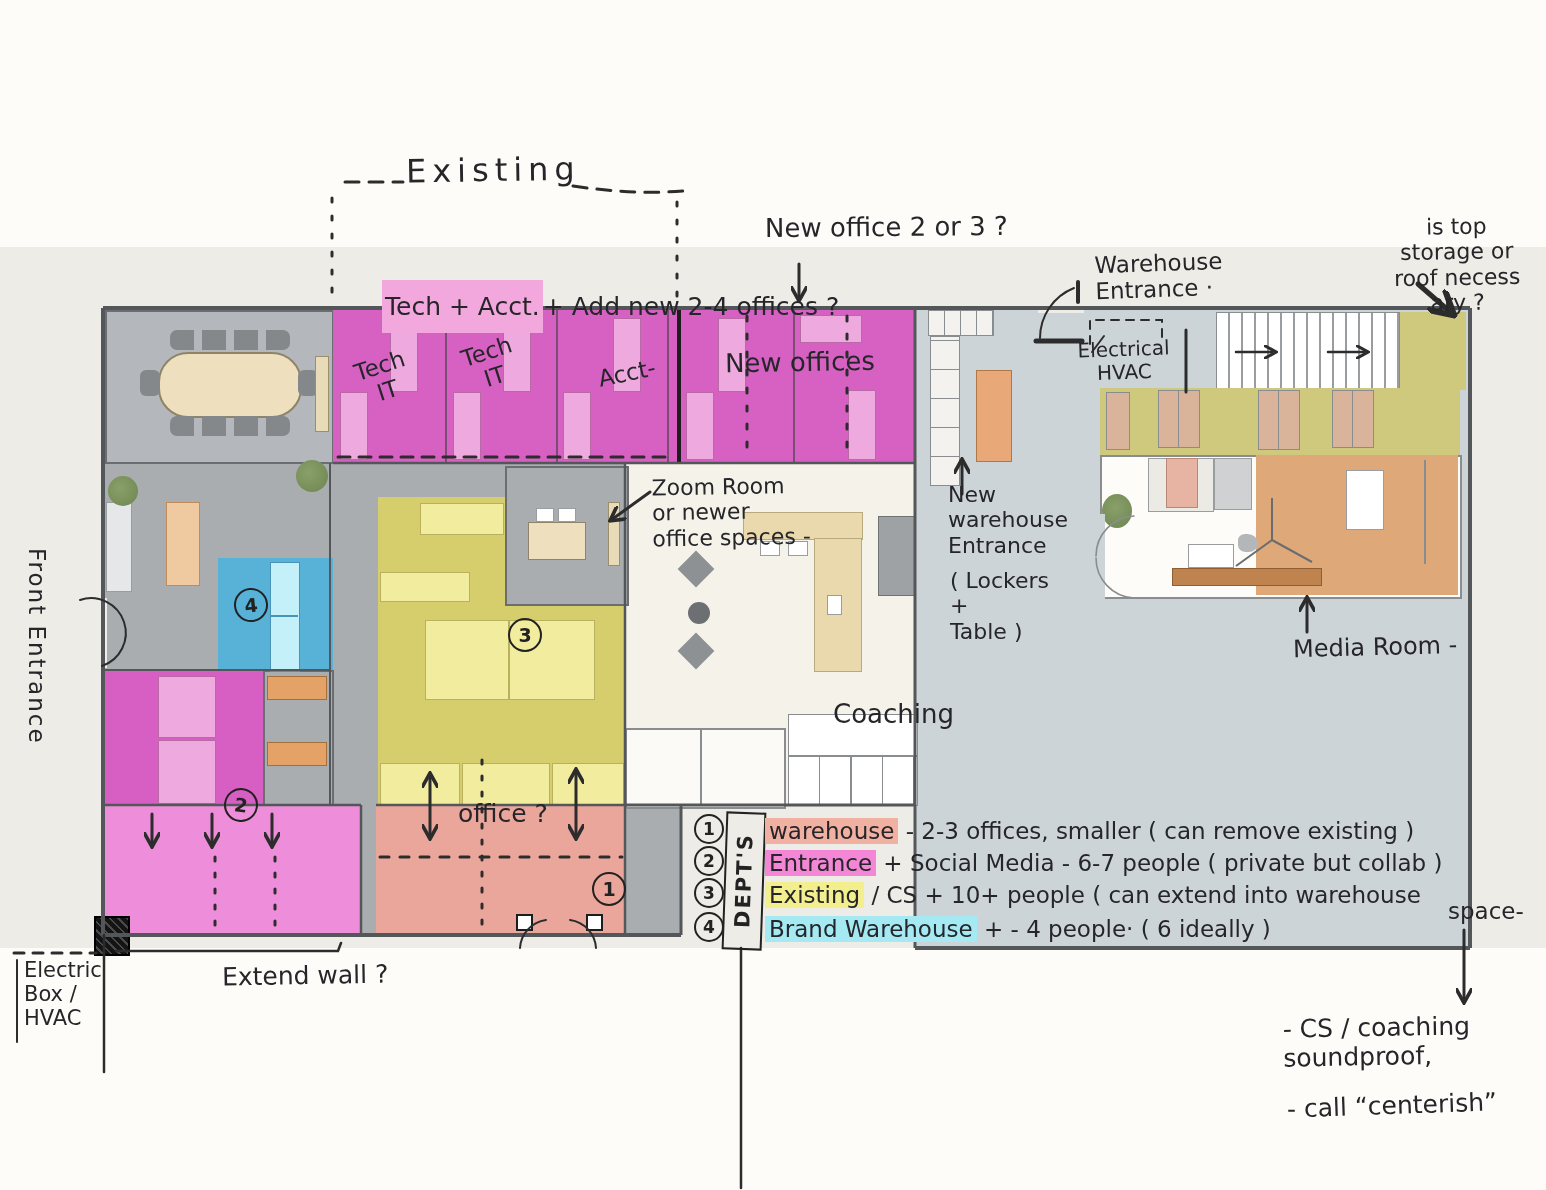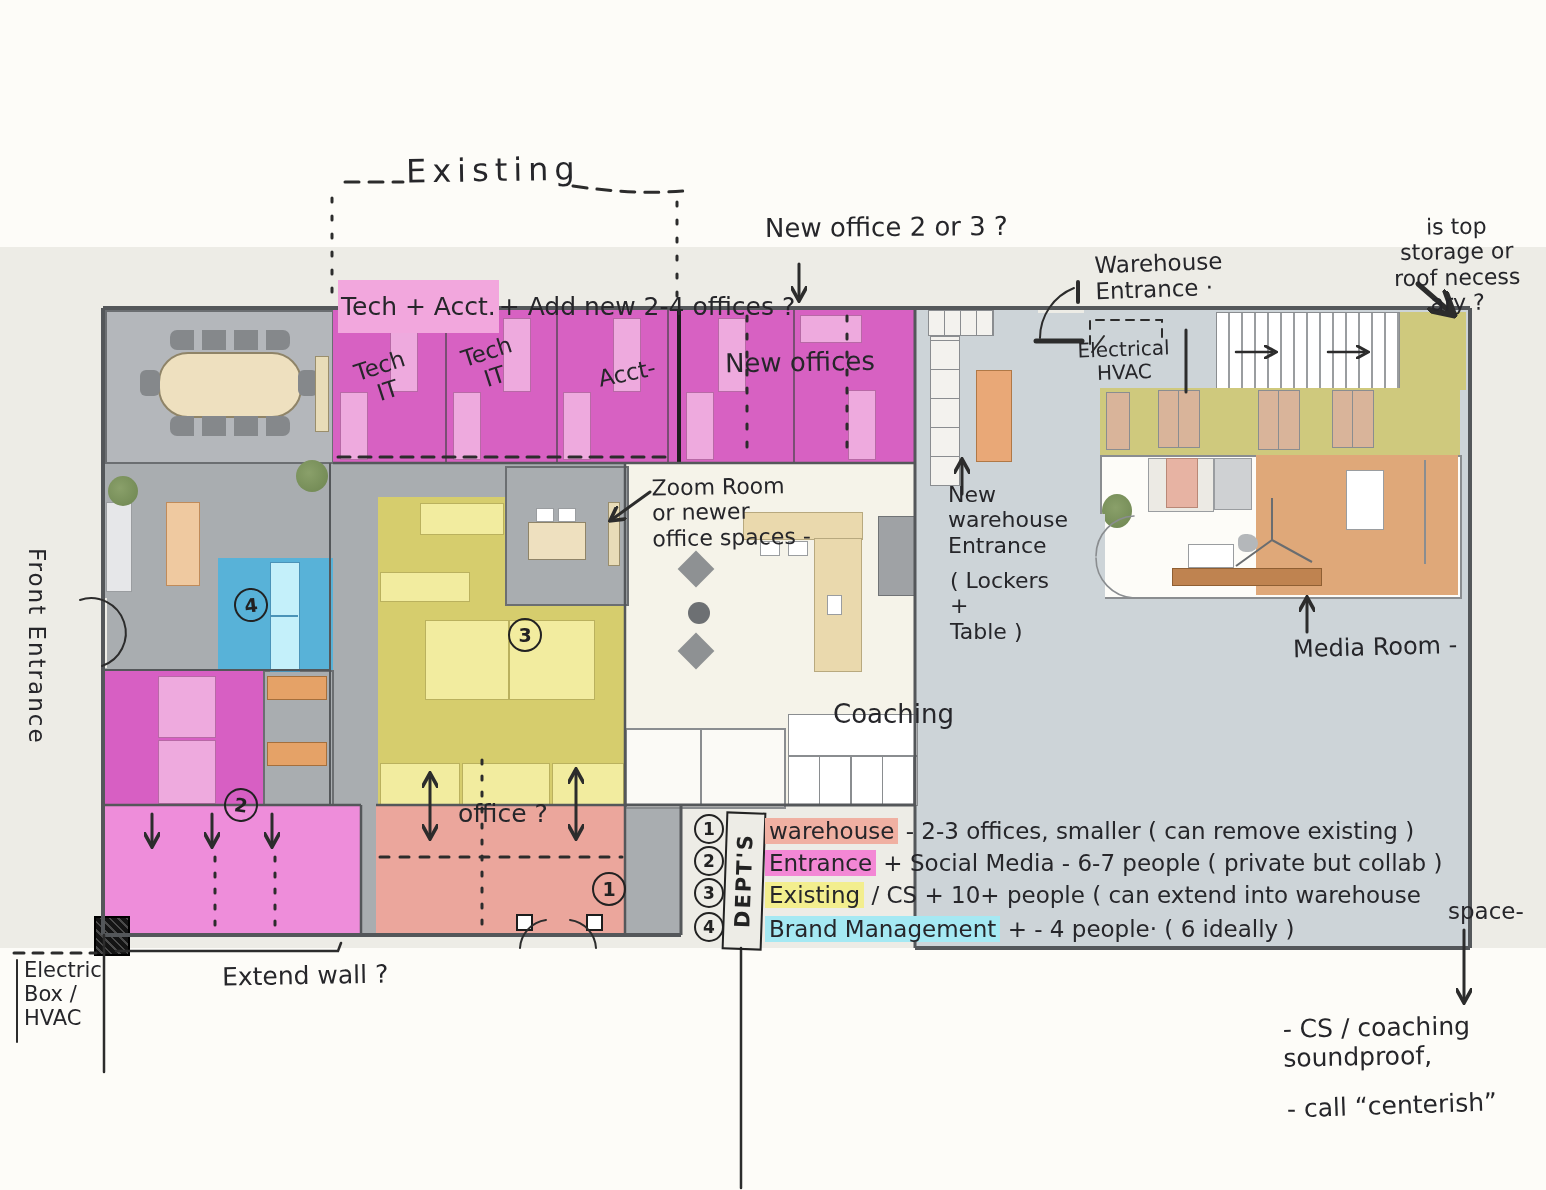--- a/index.html
+++ b/index.html
@@ -201,21 +201,21 @@
       <path d="M520 948 a30 30 0 0 1 26 -28" stroke-width="2"></path>
       <path d="M596 948 a30 30 0 0 0 -26 -28" stroke-width="2"></path>
       <path d="M1096 556 a40 40 0 0 1 38 -40" stroke-width="1.6" stroke="#8a8d90"></path>
       <path d="M1096 558 a40 40 0 0 0 38 40" stroke-width="1.6" stroke="#8a8d90"></path>
     </g>
   </svg>
 
   <div class="hw" style="left:406px;top:152px;font-size:32px;letter-spacing:6px;transform:rotate(-1deg);">Existing</div>
 
   <div class="hw" style="left:338px;top:264px;font-size:25px;">
-    <span style="background:#f2a7dd;padding:12px 3px;">Tech + Acct.</span><span>+ Add new  2-4 offices ?</span>
+    <span style="background:#f2a7dd;padding:12px 3px;margin-left:44px;">Tech + Acct.</span><span>+ Add new  2-4 offices ?</span>
   </div>
 
   <div class="hw" style="left:765px;top:213px;font-size:26px;transform:rotate(-.5deg);">New office  2 or 3 ?</div>
 
   <div class="hw" style="left:1095px;top:250px;font-size:23px;transform:rotate(-2deg);">Warehouse
 Entrance ·</div>
 
   <div class="hw" style="left:1368px;top:214px;width:178px;font-size:22px;text-align:center;transform:rotate(-1deg);">is top
 storage or
 roof   necess
@@ -272,21 +272,21 @@
   <div class="lrow" style="left:765px;top:818px;">
     <span class="hl hl1">warehouse</span><span> -  2-3 offices, smaller ( can remove existing )</span>
   </div>
   <div class="lrow" style="left:765px;top:850px;">
     <span class="hl hl2">Entrance</span><span> + Social Media -   6-7 people ( private but collab )</span>
   </div>
   <div class="lrow" style="left:765px;top:882px;">
     <span class="hl hl3">Existing</span><span> / CS   +   10+ people ( can extend into warehouse</span>
   </div>
   <div class="lrow" style="left:765px;top:916px;">
-    <span class="hl hl4">Brand Management</span><span> + -   4 people· ( 6 ideally )</span>
+    <span class="hl hl4">Brand Warehouse</span><span> + -   4 people· ( 6 ideally )</span>
   </div>
   <div class="hw" style="left:1448px;top:898px;font-size:23px;">space-</div>
 
   <div class="hw" style="left:1283px;top:1014px;font-size:25px;transform:rotate(-1deg);">-   CS / coaching
         soundproof,</div>
   <div class="hw" style="left:1287px;top:1092px;font-size:25px;transform:rotate(-2deg);">-   call “centerish”</div>
 
 </div>
 
 </body></html>

